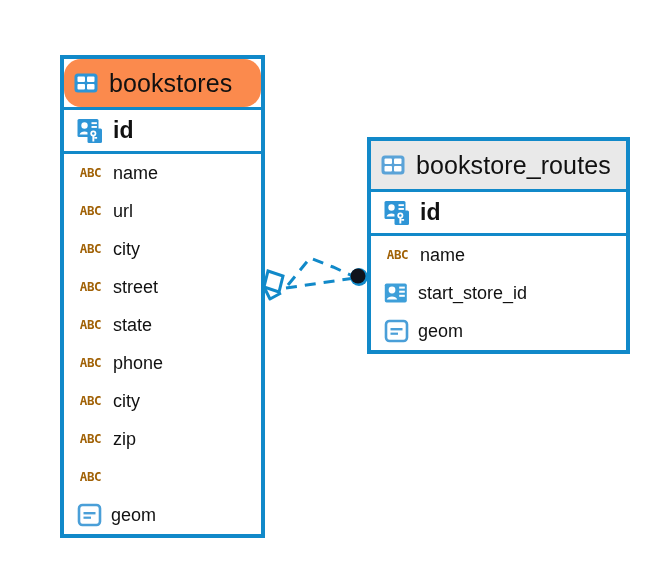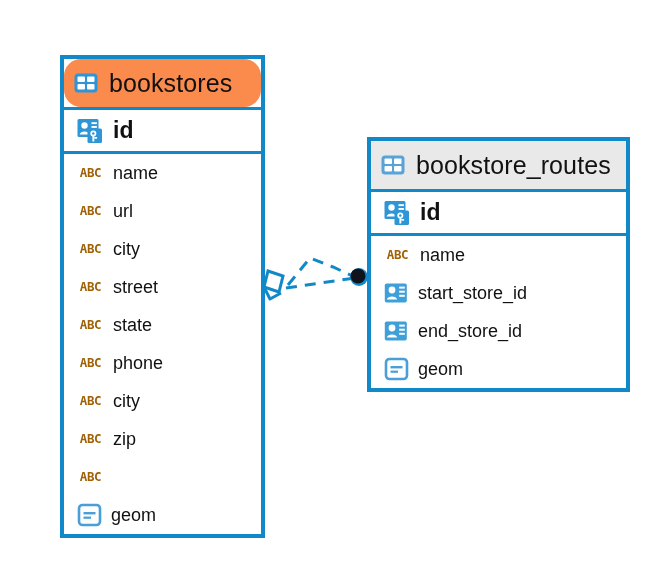--- a/index.html
+++ b/index.html
@@ -247,33 +247,20 @@
           <circle cx="8" cy="8" r="3.4" fill="#ffffff"></circle>
           <path d="M 2.8 17.6 C 3.7 13.3 12.3 13.3 13.2 17.6 Z" fill="#ffffff"></path>
           <rect x="15.2" y="4.6" width="5.6" height="2" fill="#ffffff"></rect>
           <rect x="15.2" y="8.7" width="5.6" height="2" fill="#ffffff"></rect>
           <rect x="15.2" y="12.8" width="5.6" height="2" fill="#ffffff"></rect>
         </svg>
       </span>
       <span class="field-name">start_store_id</span>
     </div>
 
-    <div class="field-row">
-      <span class="icon">
-        <svg width="25" height="22" viewBox="0 0 25 22" xmlns="http://www.w3.org/2000/svg">
-          <rect x="0.8" y="1.5" width="22" height="19" rx="1.8" fill="#3e9fd9"></rect>
-          <circle cx="8" cy="8" r="3.4" fill="#ffffff"></circle>
-          <path d="M 2.8 17.6 C 3.7 13.3 12.3 13.3 13.2 17.6 Z" fill="#ffffff"></path>
-          <rect x="15.2" y="4.6" width="5.6" height="2" fill="#ffffff"></rect>
-          <rect x="15.2" y="8.7" width="5.6" height="2" fill="#ffffff"></rect>
-          <rect x="15.2" y="12.8" width="5.6" height="2" fill="#ffffff"></rect>
-        </svg>
-      </span>
-      <span class="field-name">end_store_id</span>
-    </div>
 
     <div class="field-row">
       <span class="icon">
         <svg width="25" height="24" viewBox="0 0 25 24" xmlns="http://www.w3.org/2000/svg">
           <rect x="2" y="2" width="21" height="20" rx="3.5" fill="#ffffff" stroke="#4a9fd8" stroke-width="2.6"></rect>
           <rect x="6.5" y="9" width="12" height="2.4" fill="#4a9fd8"></rect>
           <rect x="6.5" y="13.6" width="7.5" height="2.2" fill="#4a9fd8"></rect>
         </svg>
       </span>
       <span class="field-name">geom</span>

